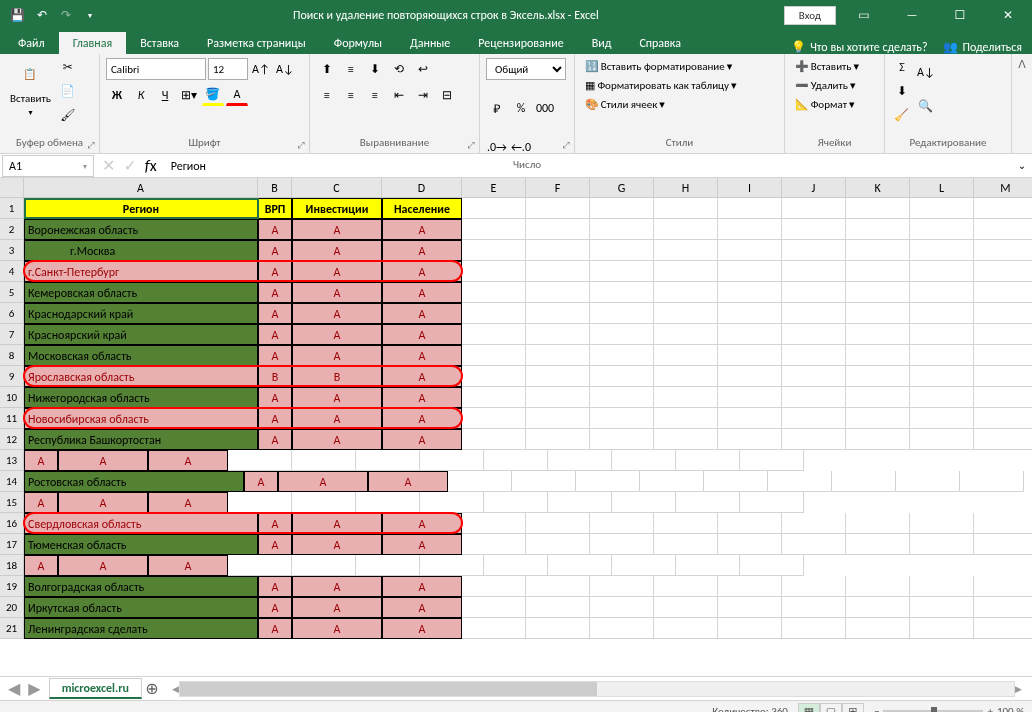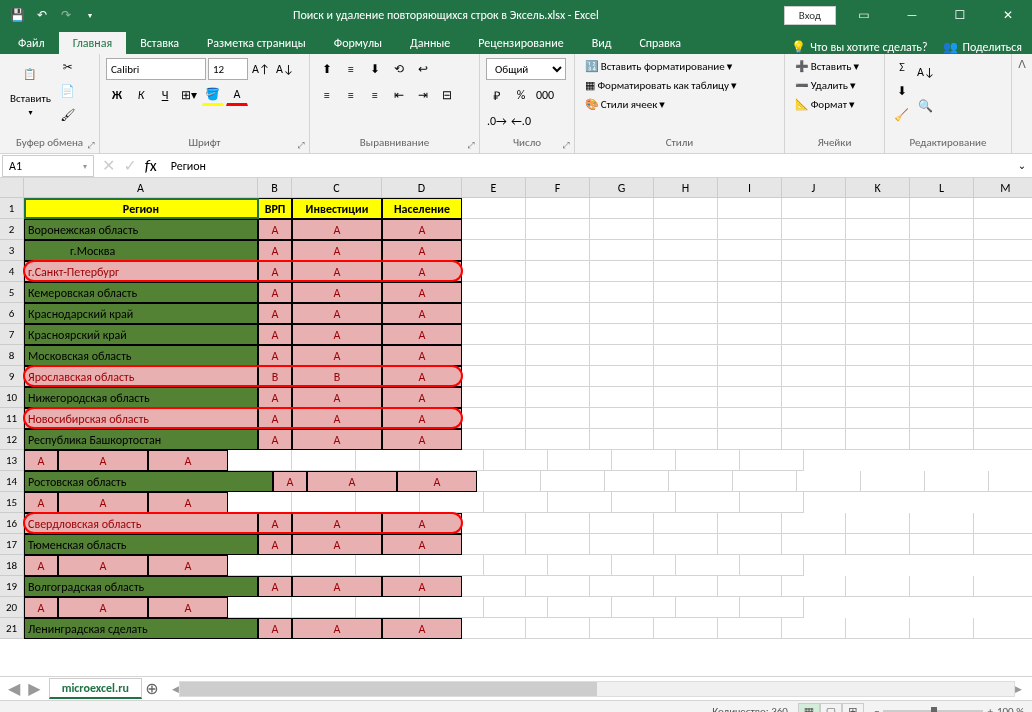--- a/index.html
+++ b/index.html
@@ -182,21 +182,21 @@
         <div class="rb-btn">⇤</div>
         <div class="rb-btn">⇥</div>
         <div class="rb-btn">⊟</div>
       </div>
     </div>
     <div class="group-label">Выравнивание</div>
     <div class="group-launcher">⤢</div>
   </div>
 
   <div class="group" style="width:95px">
-    <div class="group-content col" style="gap:4px;padding-top:2px">
+    <div class="group-content col" style="gap:17px;padding-top:2px">
       <select class="font-select" style="width:80px"><option>Общий</option></select>
       <div class="row-inline">
         <div class="rb-btn">₽</div>
         <div class="rb-btn">%</div>
         <div class="rb-btn">000</div>
       </div>
       <div class="row-inline">
         <div class="rb-btn">.0→</div>
         <div class="rb-btn">←.0</div>
       </div>
@@ -489,21 +489,21 @@
         <div class="cell" style="width: 64px;"></div>
         <div class="cell" style="width: 64px;"></div>
         <div class="cell" style="width: 64px;"></div>
         <div class="cell" style="width: 64px;"></div>
         <div class="cell" style="width: 64px;"></div>
         <div class="cell" style="width: 64px;"></div>
         <div class="cell" style="width: 64px;"></div>
         <div class="cell" style="width: 64px;"></div>
       </div>
       <div class="cell-row">
-        <div class="cell region-green" style="width: 249px;">Ростовская область</div>
+        <div class="cell region-green" style="width: 220px;">Ростовская область</div>
         <div class="cell data-cell" style="width: 34px;">A</div>
         <div class="cell data-cell" style="width: 90px;">A</div>
         <div class="cell data-cell" style="width: 80px;">A</div>
         <div class="cell" style="width: 64px;"></div>
         <div class="cell" style="width: 64px;"></div>
         <div class="cell" style="width: 64px;"></div>
         <div class="cell" style="width: 64px;"></div>
         <div class="cell" style="width: 64px;"></div>
         <div class="cell" style="width: 64px;"></div>
         <div class="cell" style="width: 64px;"></div>
@@ -578,20 +578,21 @@
         <div class="cell" style="width: 64px;"></div>
         <div class="cell" style="width: 64px;"></div>
         <div class="cell" style="width: 64px;"></div>
         <div class="cell" style="width: 64px;"></div>
         <div class="cell" style="width: 64px;"></div>
         <div class="cell" style="width: 64px;"></div>
         <div class="cell" style="width: 64px;"></div>
         <div class="cell" style="width: 64px;"></div>
       </div>
       <div class="cell-row">
+        <div class="cell region-green" style="width: 234px;">Иркутская область</div>
         <div class="cell data-cell" style="width: 34px;">A</div>
         <div class="cell data-cell" style="width: 90px;">A</div>
         <div class="cell data-cell" style="width: 80px;">A</div>
         <div class="cell" style="width: 64px;"></div>
         <div class="cell" style="width: 64px;"></div>
         <div class="cell" style="width: 64px;"></div>
         <div class="cell" style="width: 64px;"></div>
         <div class="cell" style="width: 64px;"></div>
         <div class="cell" style="width: 64px;"></div>
         <div class="cell" style="width: 64px;"></div>

